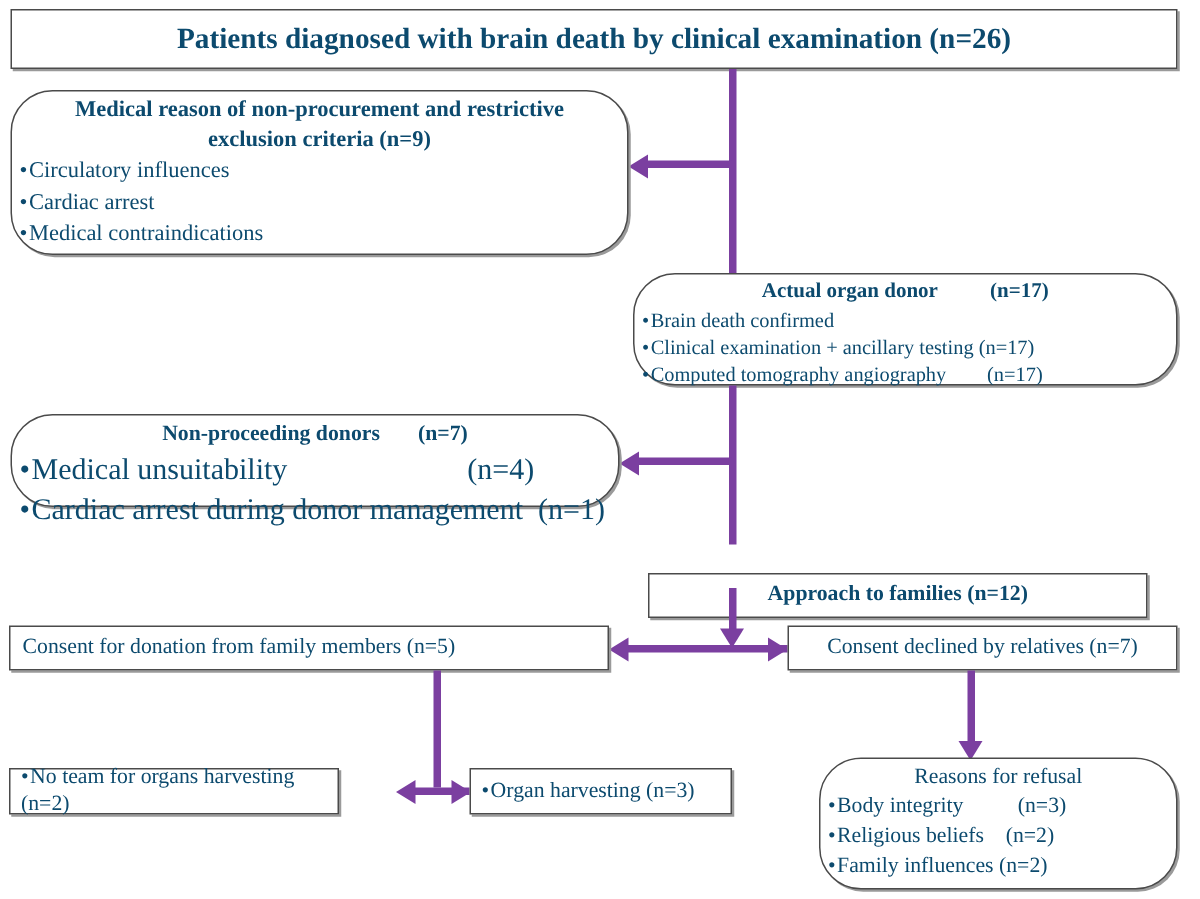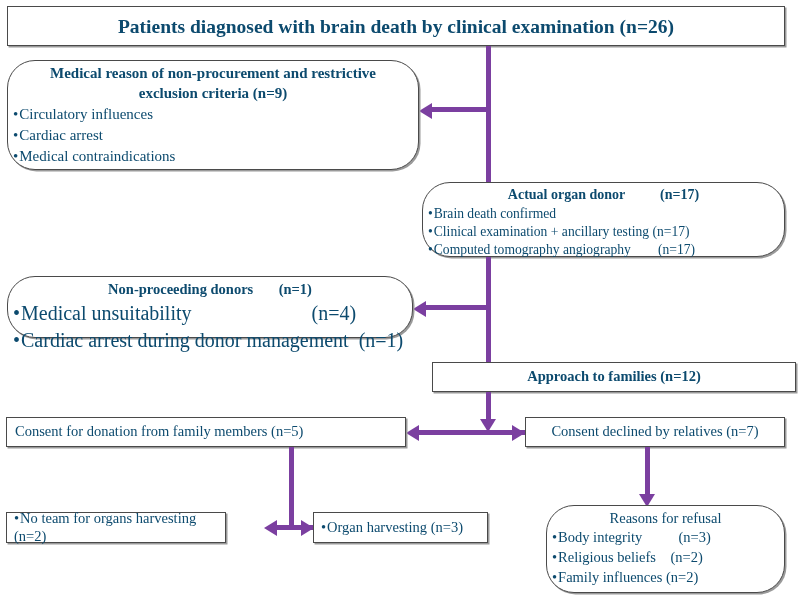--- a/index.html
+++ b/index.html
@@ -73,21 +73,21 @@
   #box-donor .li  { font-size: 13.6px; line-height: 1.33; }
 
   #box-nonproc {
     left: 7px;  top: 276px;  width: 406px;  height: 62px;
     font-size: 14px;
   }
   #box-nonproc .hdr { font-size: 14.5px; line-height: 1.35; }
   #box-nonproc .li  { font-size: 20px;  line-height: 1.35; }
 
   #box-approach {
-    left: 432px; top: 362px; width: 364px; height: 30px;
+    left: 432px; top: 382px; width: 333px; height: 30px;
     display: flex; align-items: center; justify-content: center;
     font-size: 14.5px; font-weight: bold;
   }
 
   #box-consent-yes {
     left: 6px;  top: 417px; width: 400px; height: 30px;
     display: flex; align-items: center;
     padding-left: 8px; font-size: 14.5px;
   }
   #box-consent-no {
@@ -174,21 +174,21 @@
     <span class="li">Clinical examination + ancillary testing (n=17)</span>
     <span class="li">Computed tomography angiography        (n=17)</span>
   </div>
 
   <div class="conn vline" style="left:486px; top:257px; height:106px;"></div>
 
   <div class="conn hline" style="left:426px; top:305px; width:62px;"></div>
   <div class="arrow arrow-left" style="left:413px; top:301px;"></div>
 
   <div class="box pad" id="box-nonproc">
-    <span class="hdr">Non-proceeding donors       (n=1)</span>
+    <span class="hdr">Non-proceeding donors       (n=7)</span>
     <span class="li">Medical unsuitability                        (n=4)</span>
     <span class="li">Cardiac arrest during donor management  (n=1)</span>
   </div>
 
   <div class="box" id="box-approach">
     <span>Approach to families (n=12)</span>
   </div>
 
   <div class="conn vline" style="left:486px; top:392px; height:28px;"></div>
   <div class="arrow arrow-down" style="left:480px; top:419px;"></div>

